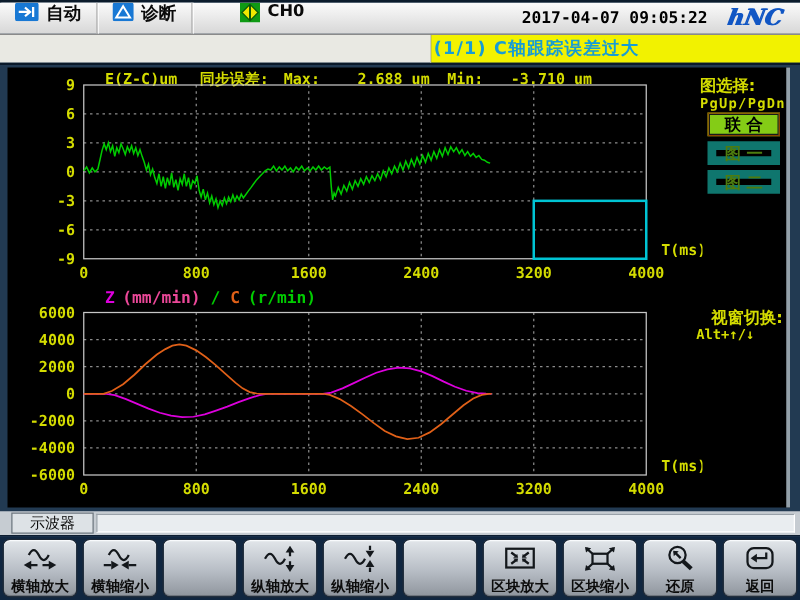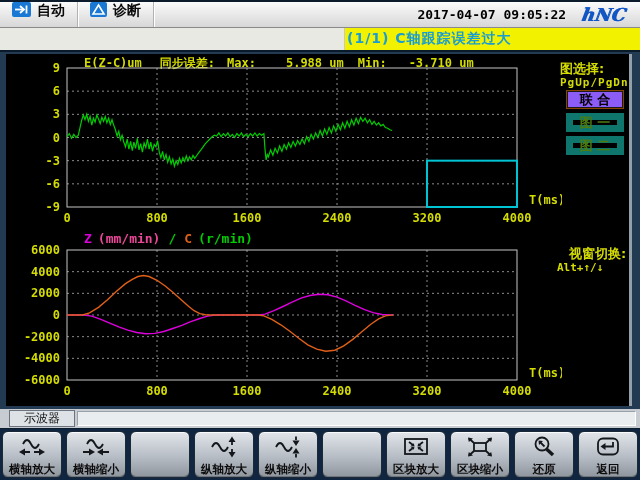--- a/index.html
+++ b/index.html
@@ -58,21 +58,21 @@
   .tlab { text-anchor:start; font-size:12px; }
 
   
   .scope-sidebar { position:absolute; left:551px; top:0; width:74px; height:428px; }
   .sel-title { position:absolute; top:6px; left:3px; font-size:13px; font-weight:bold; color:#d4dc00; }
   .sel-keys { position:absolute; top:22px; left:3px; font-family:"DejaVu Sans Mono","Liberation Mono",monospace;
     font-size:11px; font-weight:bold; color:#d4dc00; letter-spacing:1px; }
   .mode-btns { position:absolute; top:36px; left:9px; width:58px; }
   .mode-btn { width:58px; height:19px; margin-bottom:4px; display:flex; align-items:center; justify-content:center;
     background:#000; border:7px solid #0f766e; color:#4d7c0f; font-size:13px; font-weight:bold; cursor:pointer; }
-  .mode-btn.active { background:#8b5cf6; color:#000; border:1px solid #8a4400; box-shadow:0 0 0 1px #1a1a1a inset; }
+  .mode-btn.active { background:#84cc16; color:#000; border:1px solid #8a4400; box-shadow:0 0 0 1px #1a1a1a inset; }
   .win-title { position:absolute; top:191px; left:0px; font-size:13px; font-weight:bold; color:#d4dc00;margin-left:12px; }
   .win-keys { position:absolute; top:207px; left:0px; font-family:"DejaVu Sans Mono","Liberation Mono",monospace;
     font-size:11px; font-weight:bold; color:#d4dc00; }
 
   
   .tabbar { position:absolute; left:0; top:407px; width:640px; height:20px; background:#c6ccd2;
     display:flex; align-items:center; border-bottom:1px solid #0d1d30; }
   .tab { margin-left:9px; width:66px; height:17px; background:#dde2e6; border:1px solid #6b747d;
     display:flex; align-items:center; justify-content:center; font-size:12px; color:#0a0a0a; cursor:pointer; }
   .tab-filler { flex:1; height:15px; margin:0 4px 0 2px; background:#e9edf0;
@@ -107,34 +107,42 @@
       </svg>
       <span>自动</span>
     </div>
     <div class="menu-item sep">
       <svg class="mi" width="17" height="15" viewBox="0 0 17 15">
         <rect x="0" y="0" width="17" height="15" rx="2" fill="#1878d4"></rect>
         <path d="M8.5 3 L14 12 H3 Z" stroke="#fff" stroke-width="1.6" fill="none"></path>
       </svg>
       <span>诊断</span>
     </div>
+    <div class="menu-item ch-item">
+      <svg class="mi" width="16" height="16" viewBox="0 0 16 16">
+        <rect x="0" y="0" width="16" height="16" fill="#0f9a14"></rect>
+        <polygon points="8,1.5 14.5,8 8,14.5 1.5,8" fill="#f0e800" stroke="#0a5a0a" stroke-width="1"></polygon>
+        <path d="M8 2 V14" stroke="#0a5a0a" stroke-width="1.6"></path>
+      </svg>
+      <span>CH0</span>
+    </div>
     <div class="spacer"></div>
     <div class="datetime">2017-04-07 09:05:22</div>
     <div class="logo">hNC</div>
   </div>
 
   <div class="alertbar">
     <div class="alert-gray"></div>
     <div class="alert-yellow">(1/1) C轴跟踪误差过大</div>
   </div>
 
   <div class="main">
     <div class="panel">
 
-      <div class="chart-title" id="c1title"><span class="tp tp0">E(Z-C)um</span><span class="tp tp1">同步误差:</span><span class="tp tp2">Max:</span><span class="tp tp3">5.988 um</span><span class="tp tp4">Min:</span><span class="tp tp5">-3.710 um</span></div>
+      <div class="chart-title" id="c1title"><span class="tp tp0">E(Z-C)um</span><span class="tp tp1">同步误差:</span><span class="tp tp2">Max:</span><span class="tp tp3">2.688 um</span><span class="tp tp4">Min:</span><span class="tp tp5">-3.710 um</span></div>
       <svg class="chart" id="chart0" width="540" height="172">
           <line x1="135" y1="8" x2="135" y2="147" class="grid"></line>
           <line x1="225" y1="8" x2="225" y2="147" class="grid"></line>
           <line x1="315" y1="8" x2="315" y2="147" class="grid"></line>
           <line x1="405" y1="8" x2="405" y2="147" class="grid"></line>
           <line x1="45" y1="31.166666666666664" x2="495" y2="31.166666666666664" class="grid"></line>
           <line x1="45" y1="54.33333333333333" x2="495" y2="54.33333333333333" class="grid"></line>
           <line x1="45" y1="77.5" x2="495" y2="77.5" class="grid"></line>
           <line x1="45" y1="100.66666666666666" x2="495" y2="100.66666666666666" class="grid"></line>
           <line x1="45" y1="123.83333333333334" x2="495" y2="123.83333333333334" class="grid"></line>

